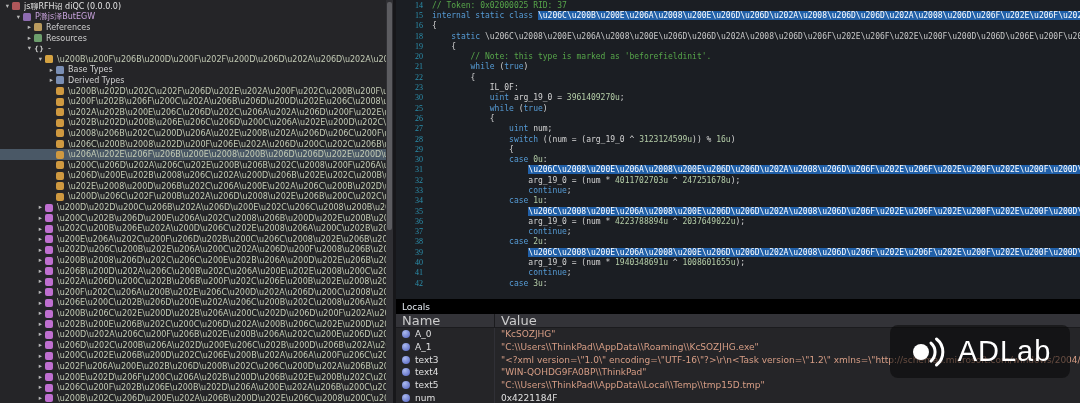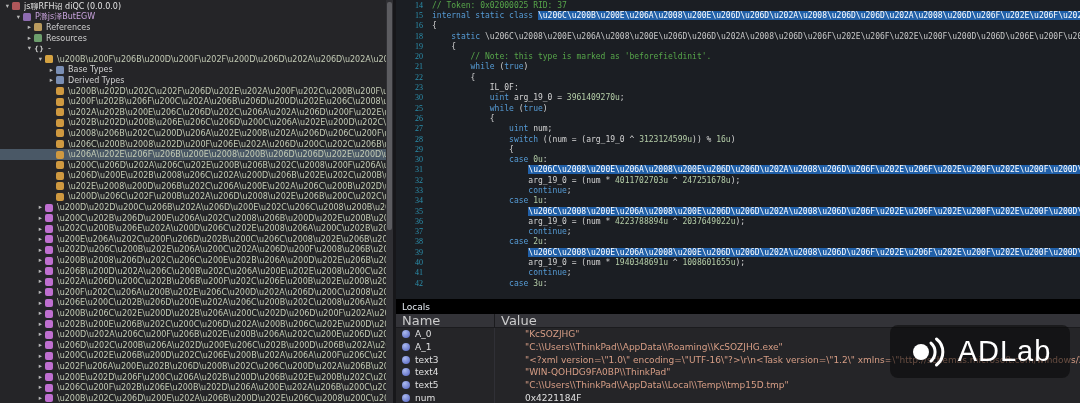--- a/index.html
+++ b/index.html
@@ -38,21 +38,21 @@
   .pl{color:#d4d4d4;}
   .esc{color:#c8c8c8;}
   .hl{background:#2160A8;color:#ffffff;}
 
   
   .locals-panel{position:absolute;left:396px;top:299px;width:684px;height:104px;background:#252528;border-top:1px solid #000;}
   .locals-title{height:14px;background:#000000;color:#e8eef5;font-size:9px;line-height:14px;padding-left:6px;}
   .locals-header{height:13px;display:flex;background:#333338;color:#cccccc;font-size:13px;border-bottom:1px solid #1b1b1e;}
   .lh-name{width:92px;flex:none;padding-left:6px;border-right:1px solid #1b1b1e;line-height:13px;}
   .lh-value{flex:1;padding-left:6px;line-height:13px;}
-  .lrow{height:12.7px;display:flex;font-size:9px;align-items:center;white-space:nowrap;overflow:hidden;gap:24px;}
+  .lrow{height:12.7px;display:flex;font-size:9px;align-items:center;white-space:nowrap;overflow:hidden;}
   .lc-name{width:92px;flex:none;display:flex;align-items:center;padding-left:6px;border-right:1px solid #303036;color:#e0e0e0;overflow:hidden;height:100%;}
   .licon{width:8px;height:8px;border-radius:50%;background:radial-gradient(circle at 35% 30%,#aab9ee,#5160c0);margin-right:5px;flex:none;}
   .lc-value{flex:1;padding-left:6px;overflow:hidden;}
   .v-string{color:#D69D85;}
   .v-number{color:#e0e0e0;}
 
   
   .watermark{position:absolute;left:890px;top:325px;width:180px;height:53px;background:rgba(8,8,8,0.55);
              border-radius:8px;display:flex;align-items:center;justify-content:center;gap:9px;z-index:5;}
   .wm-text{color:#ffffff;font-size:29px;font-weight:normal;font-family:"Liberation Sans","DejaVu Sans",sans-serif;letter-spacing:1px;}

